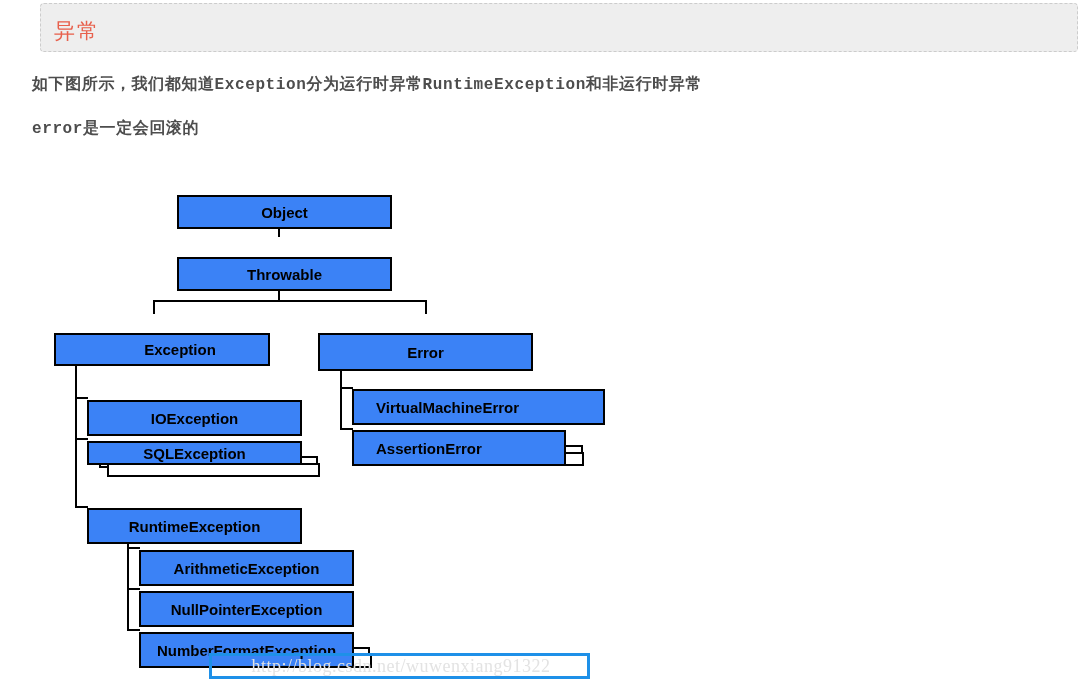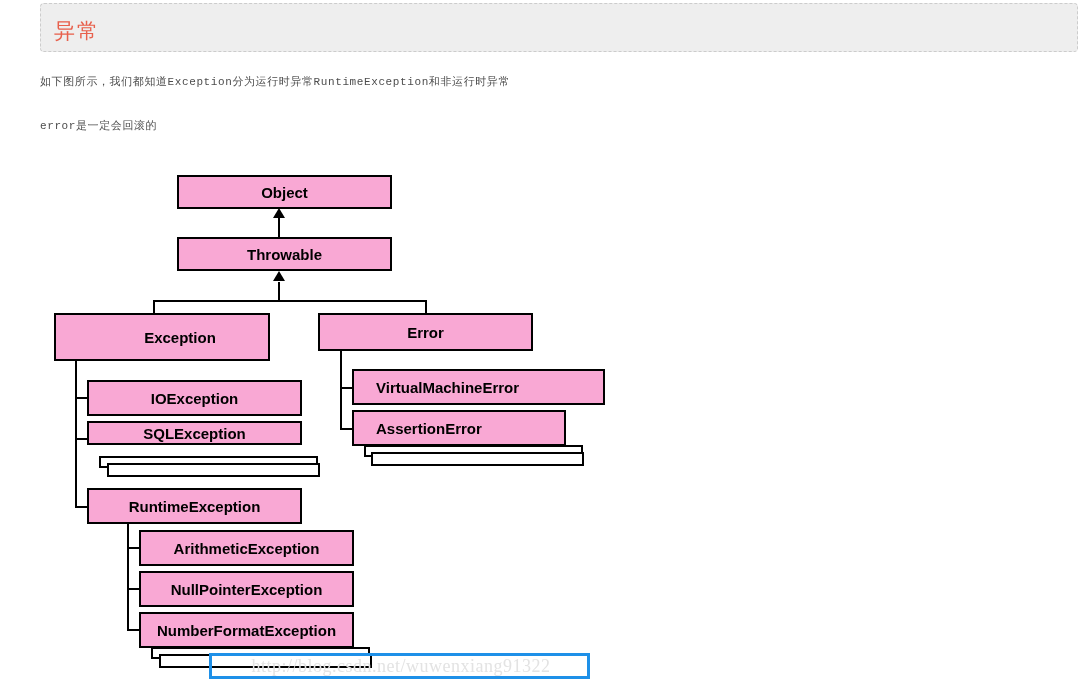--- a/index.html
+++ b/index.html
@@ -35,53 +35,55 @@
     font-family: "Liberation Serif", serif;
     font-size: 21px;
     color: #e8604c;
     letter-spacing: 2px;
     white-space: nowrap;
   }
 
   
   .para {
     position: absolute;
-    left: 40px;
+    left: 32px;
     font-family: "Liberation Mono", monospace;
-    font-size: 11px;
+    font-size: 16px;
     color: #4d4d4d;
     letter-spacing: 0.6px;
     white-space: nowrap;
+    font-weight: bold;
   }
   #para-1 { top: 74px; }
   #para-2 { top: 118px; }
 
   
   #diagram {
     position: absolute;
     left: 0;
     top: 0;
     width: 1081px;
     height: 693px;
   }
 
   .node {
     position: absolute;
     box-sizing: border-box;
-    background: #f9a8d4;
+    background: #3b82f6;
     border: 2px solid #000000;
     display: flex;
     align-items: center;
     justify-content: center;
     font-family: "Liberation Sans", sans-serif;
     font-weight: bold;
     font-size: 15px;
     color: #000000;
     white-space: nowrap;
     z-index: 5;
+    margin-top: 20px;
   }
   .node.leftish {
     justify-content: flex-start;
     padding-left: 22px;
   }
 
   
   .stack-strip {
     position: absolute;
     box-sizing: border-box;
@@ -183,21 +185,21 @@
   <div class="stack-strip" style="left:159px; top:654px; width:213px; height:14px;"></div>
 
   <div class="node" style="left:177px; top:175px; width:215px; height:34px;">
     <span>Object</span>
   </div>
 
   <div class="node" style="left:177px; top:237px; width:215px; height:34px;">
     <span>Throwable</span>
   </div>
 
-  <div class="node" style="left:54px; top:313px; width:216px; height:48px;padding-left:36px;">
+  <div class="node" style="left:54px; top:313px; width:216px; height:33px;padding-left:36px;">
     <span>Exception</span>
   </div>
 
   <div class="node" style="left:318px; top:313px; width:215px; height:38px;">
     <span>Error</span>
   </div>
 
   <div class="node" style="left:87px; top:380px; width:215px; height:36px;">
     <span>IOException</span>
   </div>

